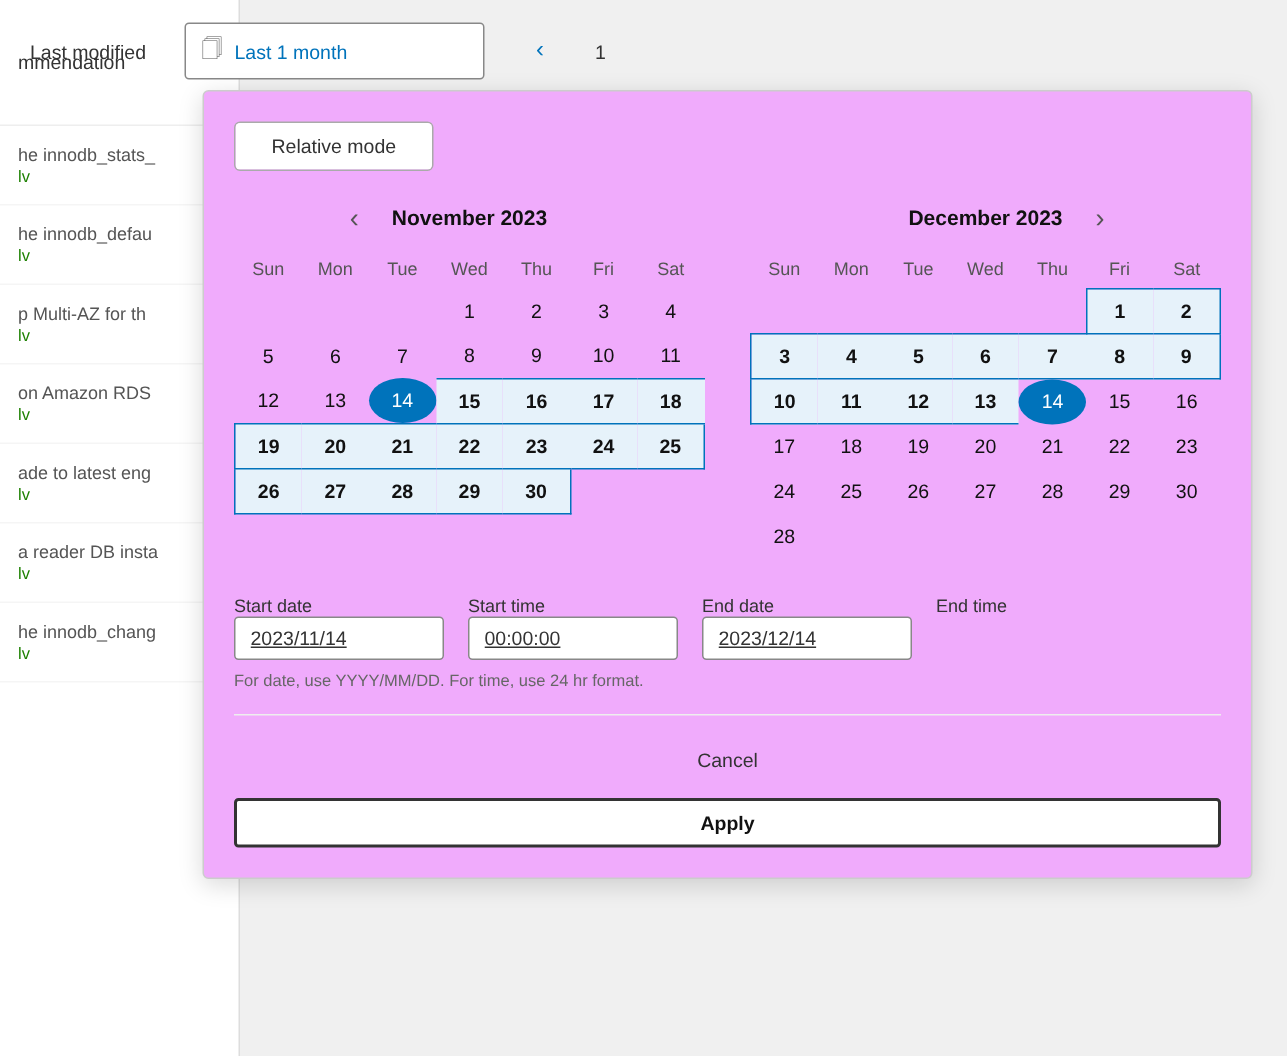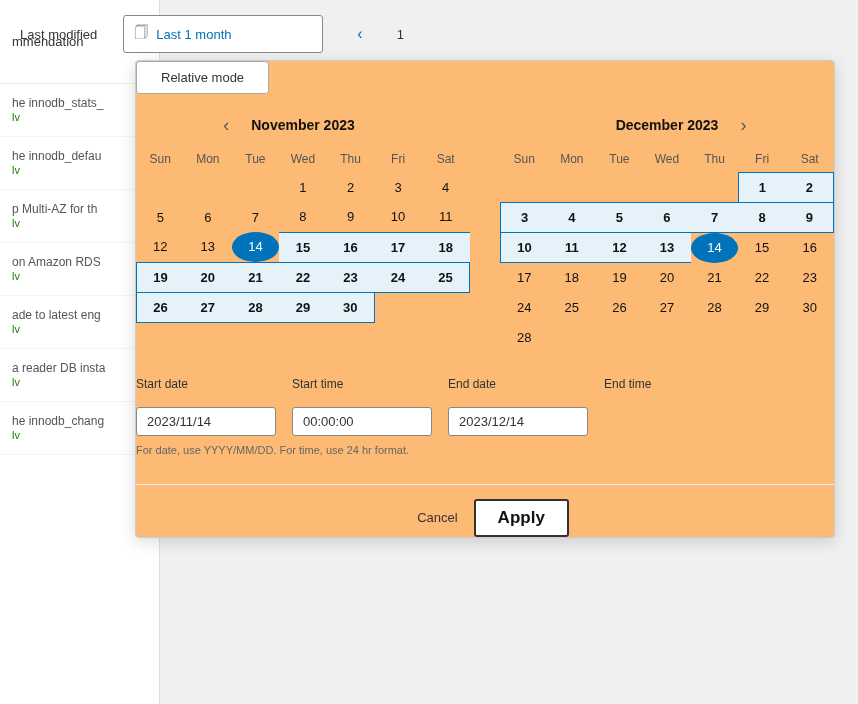--- a/index.html
+++ b/index.html
@@ -105,24 +105,25 @@
       font-size: 13px;
       color: #333;
     }
 
     
     .popup {
       position: absolute;
       top: 60px;
       left: 135px;
       width: 700px;
-      background: #fdba74;
+      background: #f0abfc;
       border: 1px solid #ccc;
       border-radius: 4px;
       box-shadow: 0 4px 16px rgba(0,0,0,0.15);
+      padding: 20px;
       z-index: 100;
     }
 
     
     .mode-toggle {
       display: flex;
       border: 1px solid #aaa;
       border-radius: 4px;
       overflow: hidden;
       width: fit-content;
@@ -230,68 +231,71 @@
     
     .inputs-row {
       display: flex;
       gap: 16px;
       margin-bottom: 8px;
     }
 
     .input-group {
       display: flex;
       flex-direction: column;
-      gap: 16px;
+      gap: 0;
     }
 
     .input-label {
       font-size: 12px;
       color: #333;
       font-weight: 500;
     }
 
     .date-input {
       border: 1px solid #888;
       border-radius: 3px;
       padding: 6px 10px;
       font-size: 13px;
       color: #333;
       width: 140px;
       outline: none;
+      text-decoration: underline;
     }
 
     .hint-text {
       font-size: 11px;
       color: #666;
-      margin-bottom: 28px;
+      margin-bottom: 16px;
     }
 
     
     .footer-row {
       display: flex;
       justify-content: center;
+      gap: 10px;
       border-top: 1px solid #eee;
       padding-top: 14px;
+      flex-direction: column;
     }
 
     .cancel-btn {
       background: none;
       border: none;
       font-size: 13px;
       color: #333;
       cursor: pointer;
       padding: 8px 16px;
       font-weight: 500;
     }
 
     .apply-btn {
       background: #fff;
       border: 2px solid #333;
       border-radius: 3px;
-      font-size: 17px;
+      font-size: 13px;
       font-weight: 700;
       color: #111;
       cursor: pointer;
       padding: 7px 22px;
     }
   </style>
 </head>
 <body>
 
 <div class="background-content">

